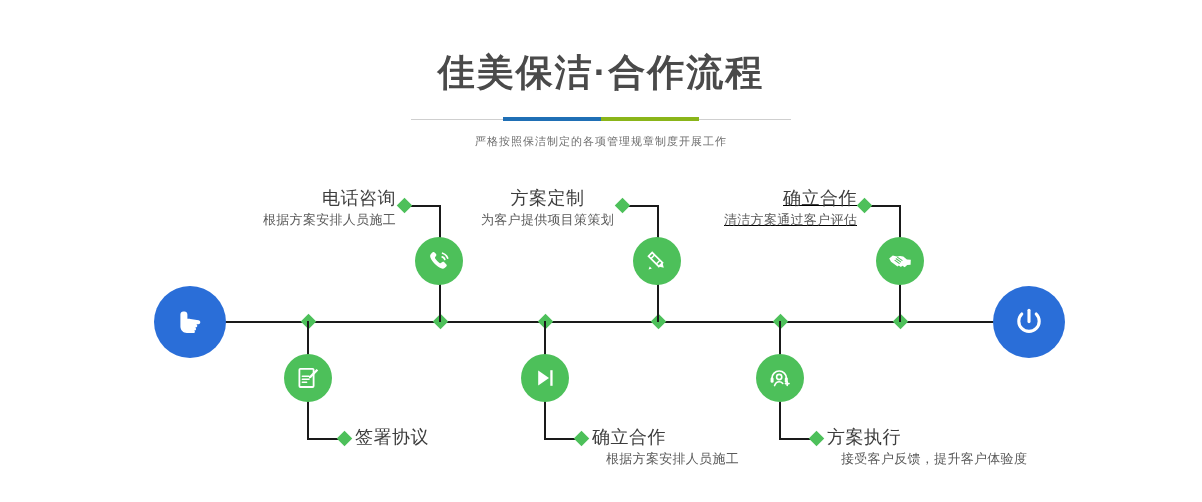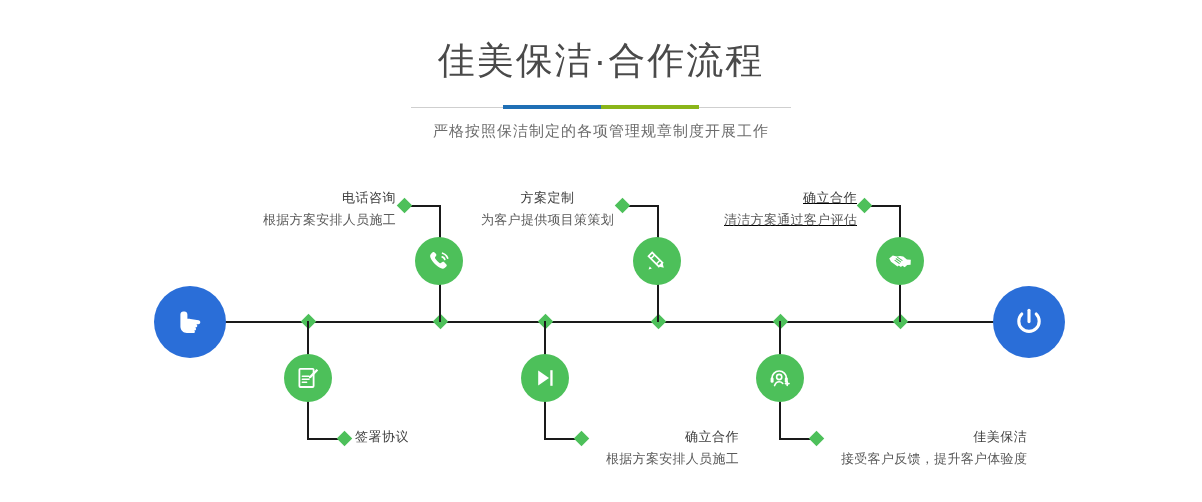--- a/index.html
+++ b/index.html
@@ -11,41 +11,41 @@
     position:relative;
   }
   .page{position:relative;width:1202px;height:502px;}
 
   
   .header{position:absolute;left:0;top:0;width:1202px;text-align:center;}
   .title{
     font-size:37px;
     color:#4a4a4a;
     letter-spacing:2px;
-    font-weight:400;
+    font-weight:700;
     line-height:1;
-    margin-top:42px;
+    margin-top:54px;
   }
   .divider{
     position:relative;
     width:380px;
     height:4px;
     margin:26px auto 0 auto;
   }
   .divider .hair{
     position:absolute;left:0;top:1.5px;width:380px;height:1px;background:#cfcfcf;
   }
   .divider .seg-blue{
     position:absolute;left:92px;top:0;width:98px;height:4px;background:#1f6fb5;
   }
   .divider .seg-green{
     position:absolute;left:190px;top:0;width:98px;height:4px;background:#8ab519;
   }
   .subtitle{
-    font-size:15px;
+    font-size:11px;
     color:#6d6d6d;
     margin-top:13px;
     letter-spacing:1px;
   }
 
   
   .timeline{position:absolute;left:0;top:0;width:1202px;height:502px;}
   .mainline{
     position:absolute;
     left:190px;top:321px;
@@ -72,27 +72,27 @@
     width:48px;height:48px;border-radius:50%;
     background:#4dc05a;
     display:flex;align-items:center;justify-content:center;
     z-index:3;
   }
   .vline{position:absolute;width:2px;background:#1a1a1a;}
   .hline{position:absolute;height:2px;background:#1a1a1a;}
 
   .lbl{position:absolute;white-space:nowrap;}
   .lbl .t{
-    font-size:13px;color:#3d3d3d;line-height:20px;letter-spacing:.5px;
+    font-size:18px;color:#3d3d3d;line-height:20px;letter-spacing:.5px;
   }
   .lbl .s{
     font-size:13px;color:#5a5a5a;line-height:18px;letter-spacing:.3px;margin-top:3px;
   }
   .lbl.top{text-align:right;}
-  .lbl.bottom{text-align:right;}
+  .lbl.bottom{text-align:left;}
   .lbl.bottom .s{text-indent:14px;}
 
   svg{display:block;}
 </style>
 </head>
 <body>
 
 <div class="page">
 
   <div class="header">
@@ -239,18 +239,18 @@
           <circle cx="13.2" cy="13.0" r="2.6" fill="none" stroke="#ffffff" stroke-width="1.6"></circle>
           <path d="M8.6 21.6c.8-2.5 2.5-3.9 4.6-3.9 1.4 0 2.7.6 3.6 1.7" fill="none" stroke="#ffffff" stroke-width="1.6" stroke-linecap="round"></path>
           <g stroke="#ffffff" stroke-width="1.6" stroke-linecap="round">
             <line x1="19.4" y1="19.6" x2="23.0" y2="19.6"></line>
             <line x1="21.2" y1="17.8" x2="21.2" y2="21.4"></line>
           </g>
         </svg>
       </span>
     </div>
     <div class="lbl bottom" style="left:827px;top:427px;">
-      <div class="t">佳美保洁</div>
+      <div class="t">方案执行</div>
       <div class="s">接受客户反馈，提升客户体验度</div>
     </div>
 
   </div>
 </div>
 
 </body></html>

